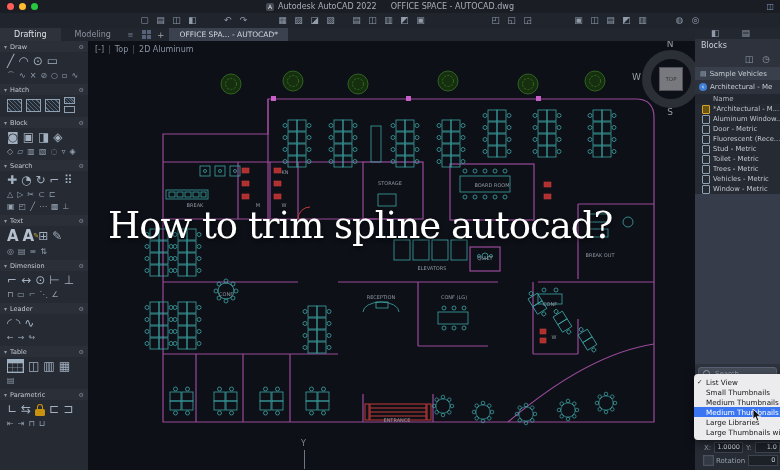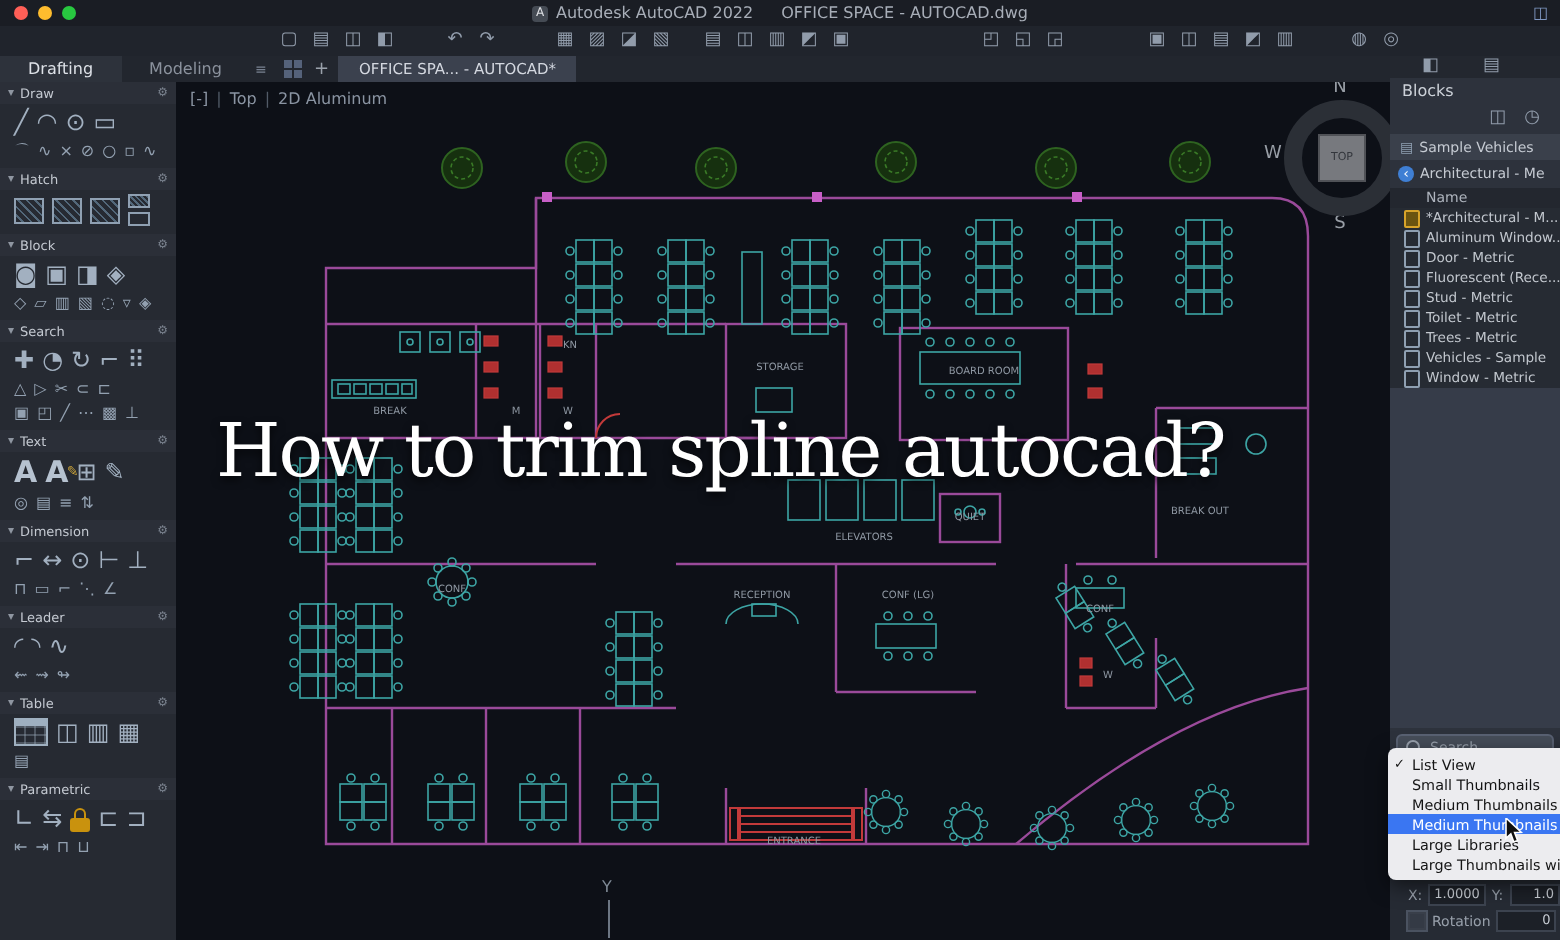--- a/index.html
+++ b/index.html
@@ -663,21 +663,21 @@
         <div class="blkrow">
           <span class="blkic"></span>
           <span class="blklb">Toilet - Metric</span>
         </div>
         <div class="blkrow">
           <span class="blkic"></span>
           <span class="blklb">Trees - Metric</span>
         </div>
         <div class="blkrow">
           <span class="blkic"></span>
-          <span class="blklb">Vehicles - Sample</span>
+          <span class="blklb">Vehicles - Metric</span>
         </div>
         <div class="blkrow">
           <span class="blkic"></span>
           <span class="blklb">Window - Metric</span>
         </div>
       </div>
     <div class="panel-empty"></div>
     <div class="searchbox">
       <span class="mag"></span>
       <input type="text" placeholder="Search" style="">

